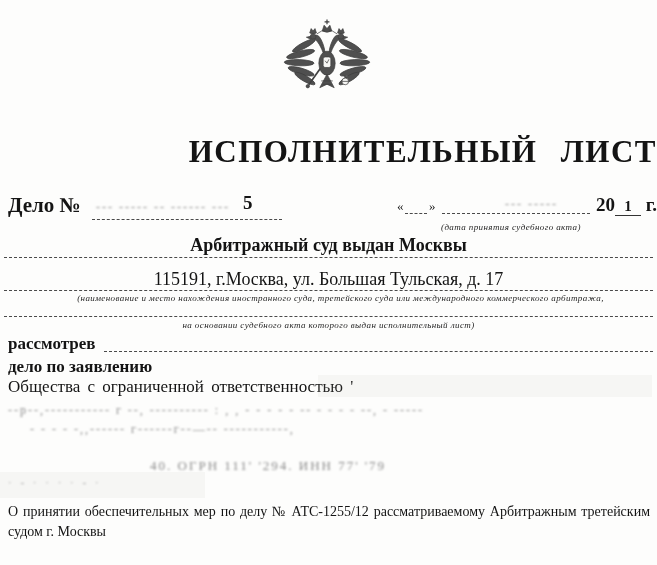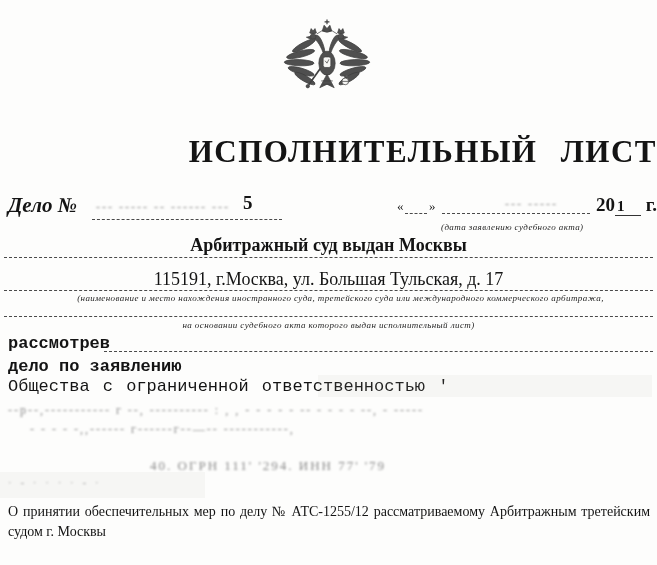--- a/index.html
+++ b/index.html
@@ -14,21 +14,21 @@
   }
   .abs{position:absolute;}
   .title{
     left:0;top:134px;width:100%;
     text-align:right;
     font-size:31px;font-weight:bold;
     letter-spacing:1.5px;word-spacing:14px;
   }
   .bold{font-weight:bold;}
   .big{font-size:21px;}
-  .body-txt{font-size:17px;font-family:Liberation Mono, monospace;}
+  .body-txt{font-size:17px;}
   .caption{
     font-size:9px;font-style:italic;color:#242424;
     letter-spacing:0.4px;white-space:nowrap;
   }
   .center{text-align:center;width:100%;left:0;}
   .dln{border-bottom:1px dashed #4a4a4a;height:0;}
   .blur{
     color:#8a8a8a;filter:blur(1.1px);
     font-size:12px;letter-spacing:2px;white-space:nowrap;overflow:hidden;
   }
@@ -82,33 +82,33 @@
         <path d="M86 108 L62 142" fill="none" stroke-width="3.5"></path>
         <circle cx="60" cy="145" r="3.5"></circle>
         <circle cx="138" cy="135" r="7" fill="#f6f6f4"></circle>
         <path d="M131 135 h14 M138 128 v-5 M135.5 125 h5" fill="none" stroke-width="1.5"></path>
       </g>
     </svg>
   </div>
 
   <div class="abs title">ИСПОЛНИТЕЛЬНЫЙ ЛИСТ</div>
 
-  <span class="abs bold big" style="left:8px;top:193px;font-style:italic;">Дело №</span>
+  <span class="abs bold big" style="left:8px;top:193px;">Дело №</span>
   <span class="abs blur" style="left:96px;top:200px;width:138px;">--- ----- -- ------ ---</span>
   <div class="abs dln" style="left:92px;top:219px;width:146px;"></div>
   <span class="abs bold" style="left:243px;top:192px;font-size:19px;">5</span>
   <div class="abs dln" style="left:240px;top:219px;width:42px;"></div>
 
   <span class="abs" style="left:397px;top:198px;font-size:13px;">«</span>
   <div class="abs dln" style="left:405px;top:213px;width:22px;"></div>
   <span class="abs" style="left:429px;top:198px;font-size:13px;">»</span>
   <span class="abs blur" style="left:505px;top:197px;width:80px;">--- -----</span>
   <div class="abs dln" style="left:442px;top:213px;width:148px;"></div>
-  <span class="abs bold" style="left:596px;top:194px;font-size:19px;"><span>20</span><span class="ydash">1</span> <span>г.</span></span>
-  <span class="abs caption" style="left:441px;top:222px;">(дата заявлению судебного акта)</span>
+  <span class="abs bold" style="left:596px;top:194px;font-size:19px;text-align:center;"><span>20</span><span class="ydash">1</span> <span>г.</span></span>
+  <span class="abs caption" style="left:441px;top:222px;">(дата принятия судебного акта)</span>
 
   <div class="abs center bold" style="top:235px;font-size:18px;">Арбитражный суд выдан Москвы</div>
   <div class="abs dln" style="left:4px;top:257px;width:649px;"></div>
   <div class="abs center" style="top:269px;font-size:18px;">115191, г.Москва, ул. Большая Тульская, д. 17</div>
   <div class="abs dln" style="left:4px;top:290px;width:649px;"></div>
   <div class="abs center caption" style="top:293px;padding-left:12px;">(наименование и место нахождения иностранного суда, третейского суда или международного коммерческого арбитража,</div>
   <div class="abs dln" style="left:4px;top:316px;width:649px;"></div>
   <div class="abs center caption" style="top:320px;">на основании судебного акта которого выдан исполнительный лист)</div>
 
   <span class="abs bold body-txt" style="left:8px;top:334px;">рассмотрев</span>

